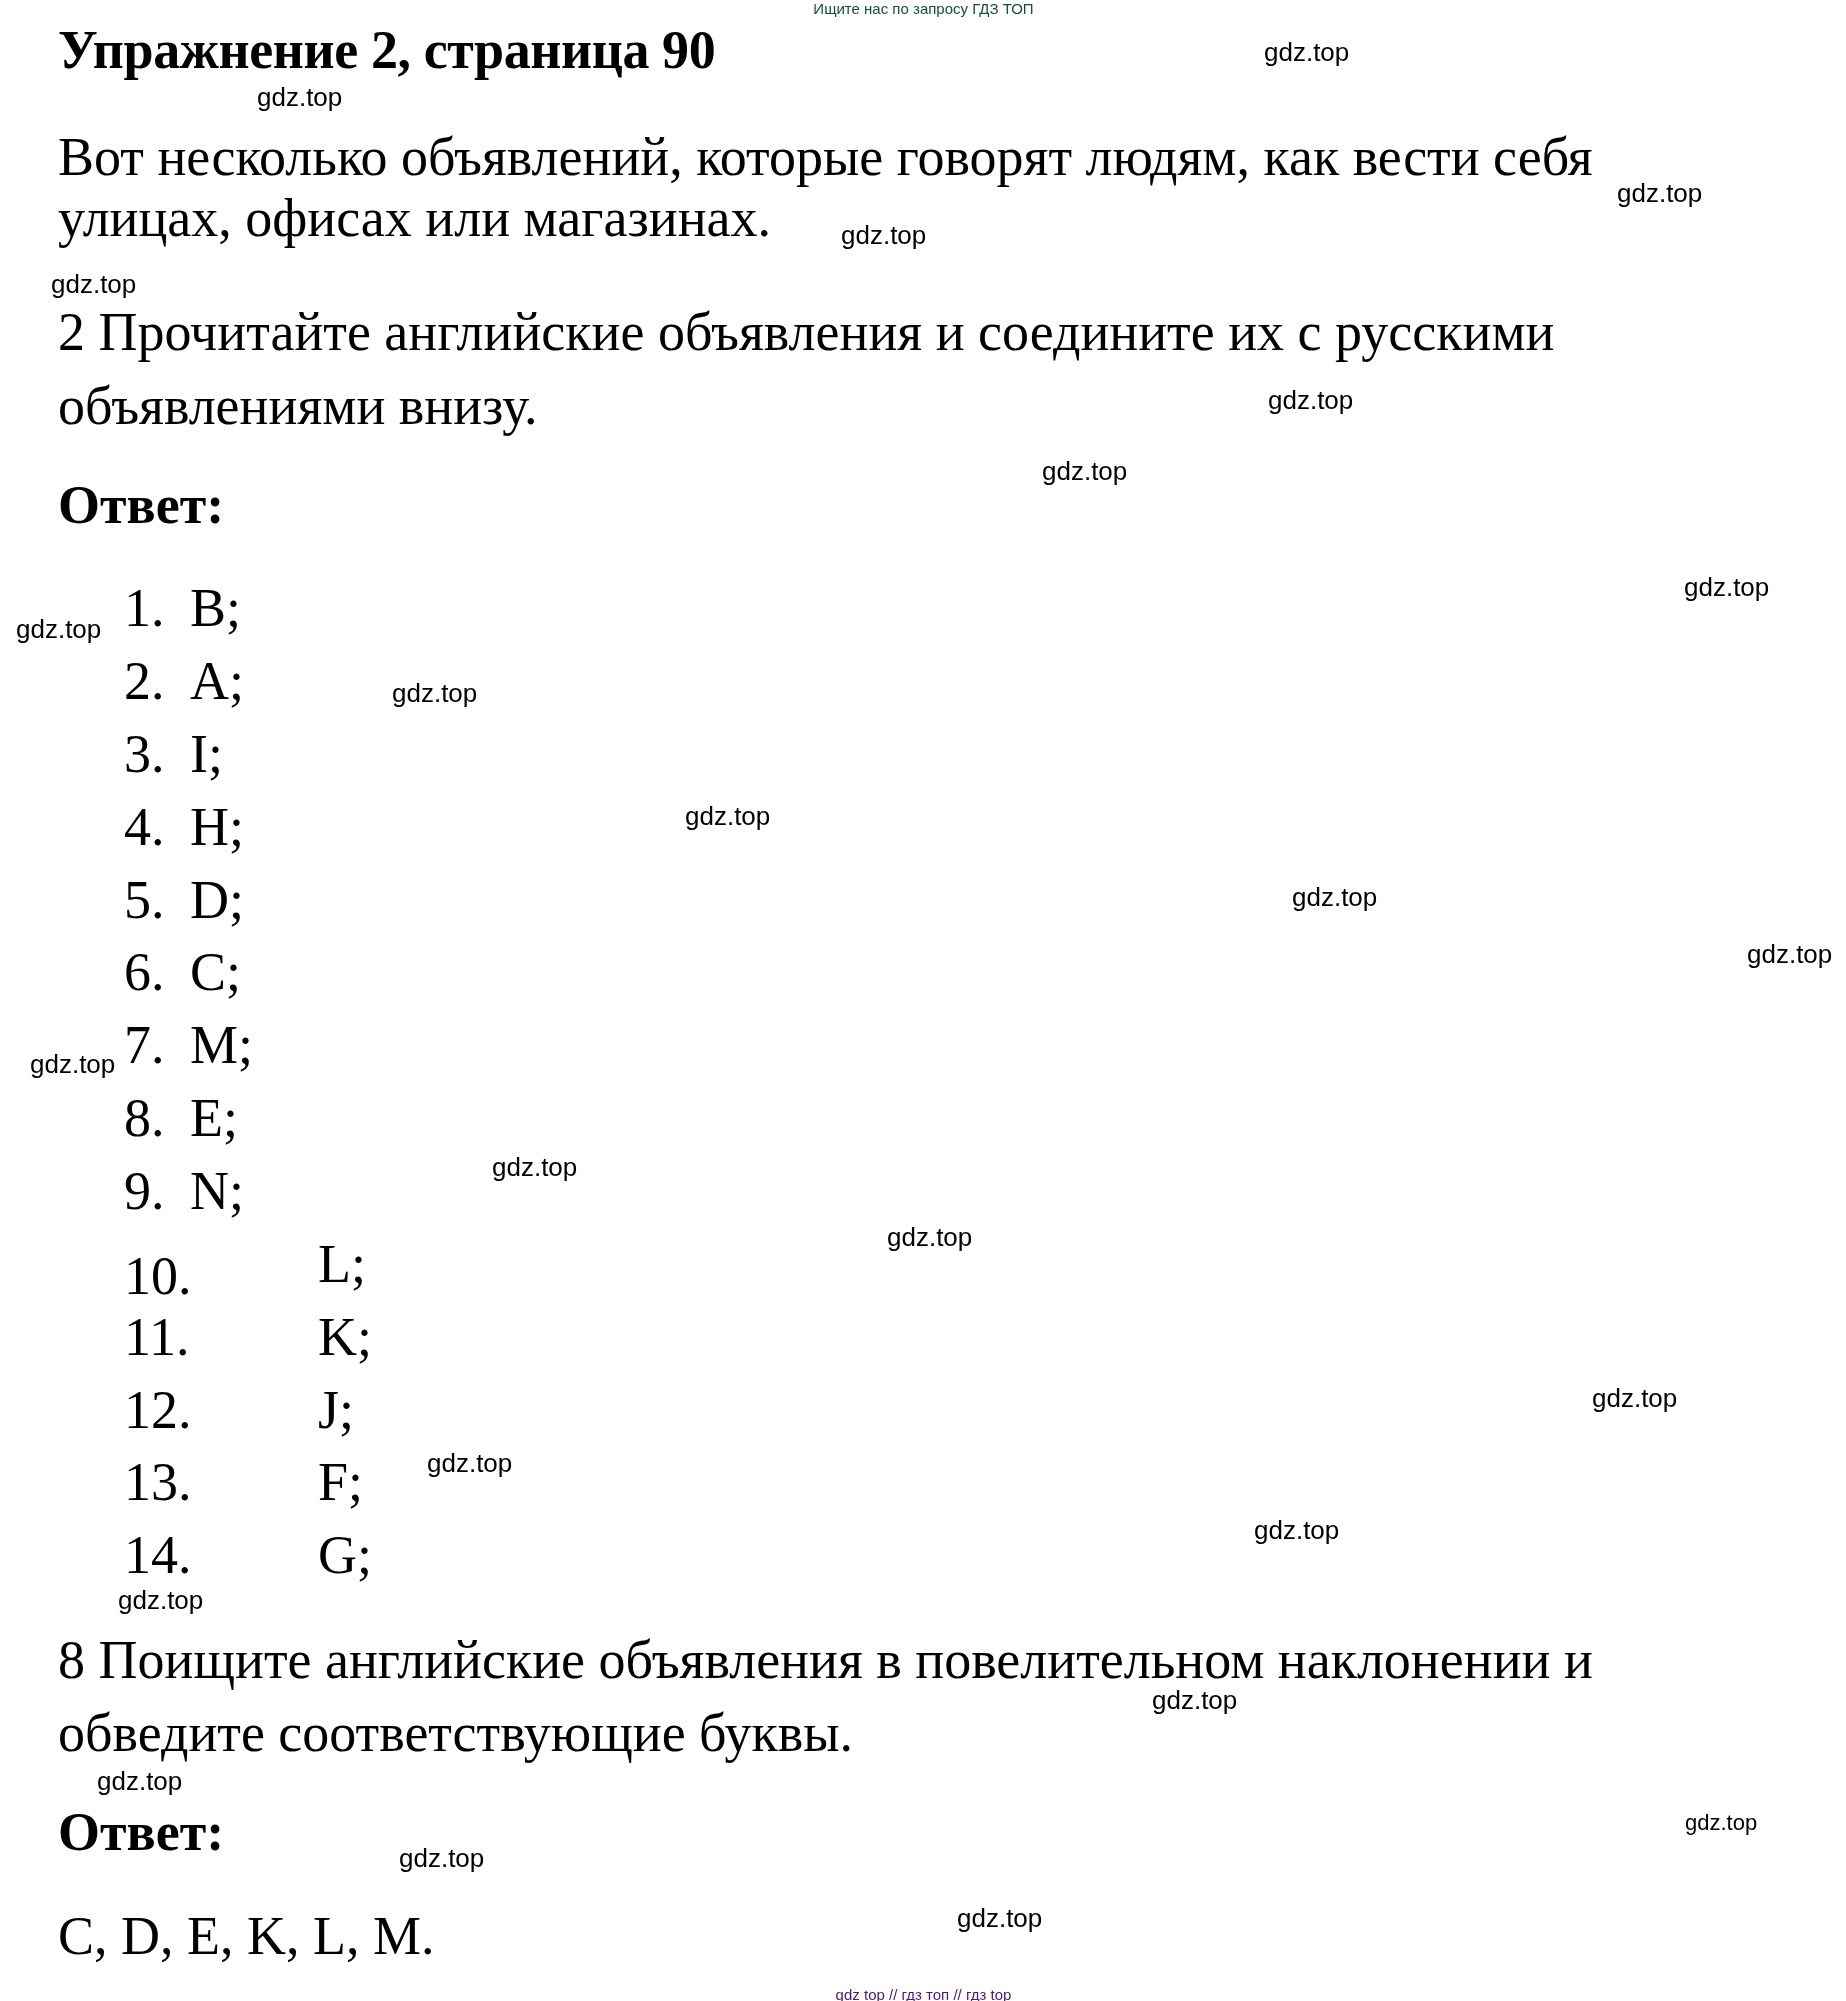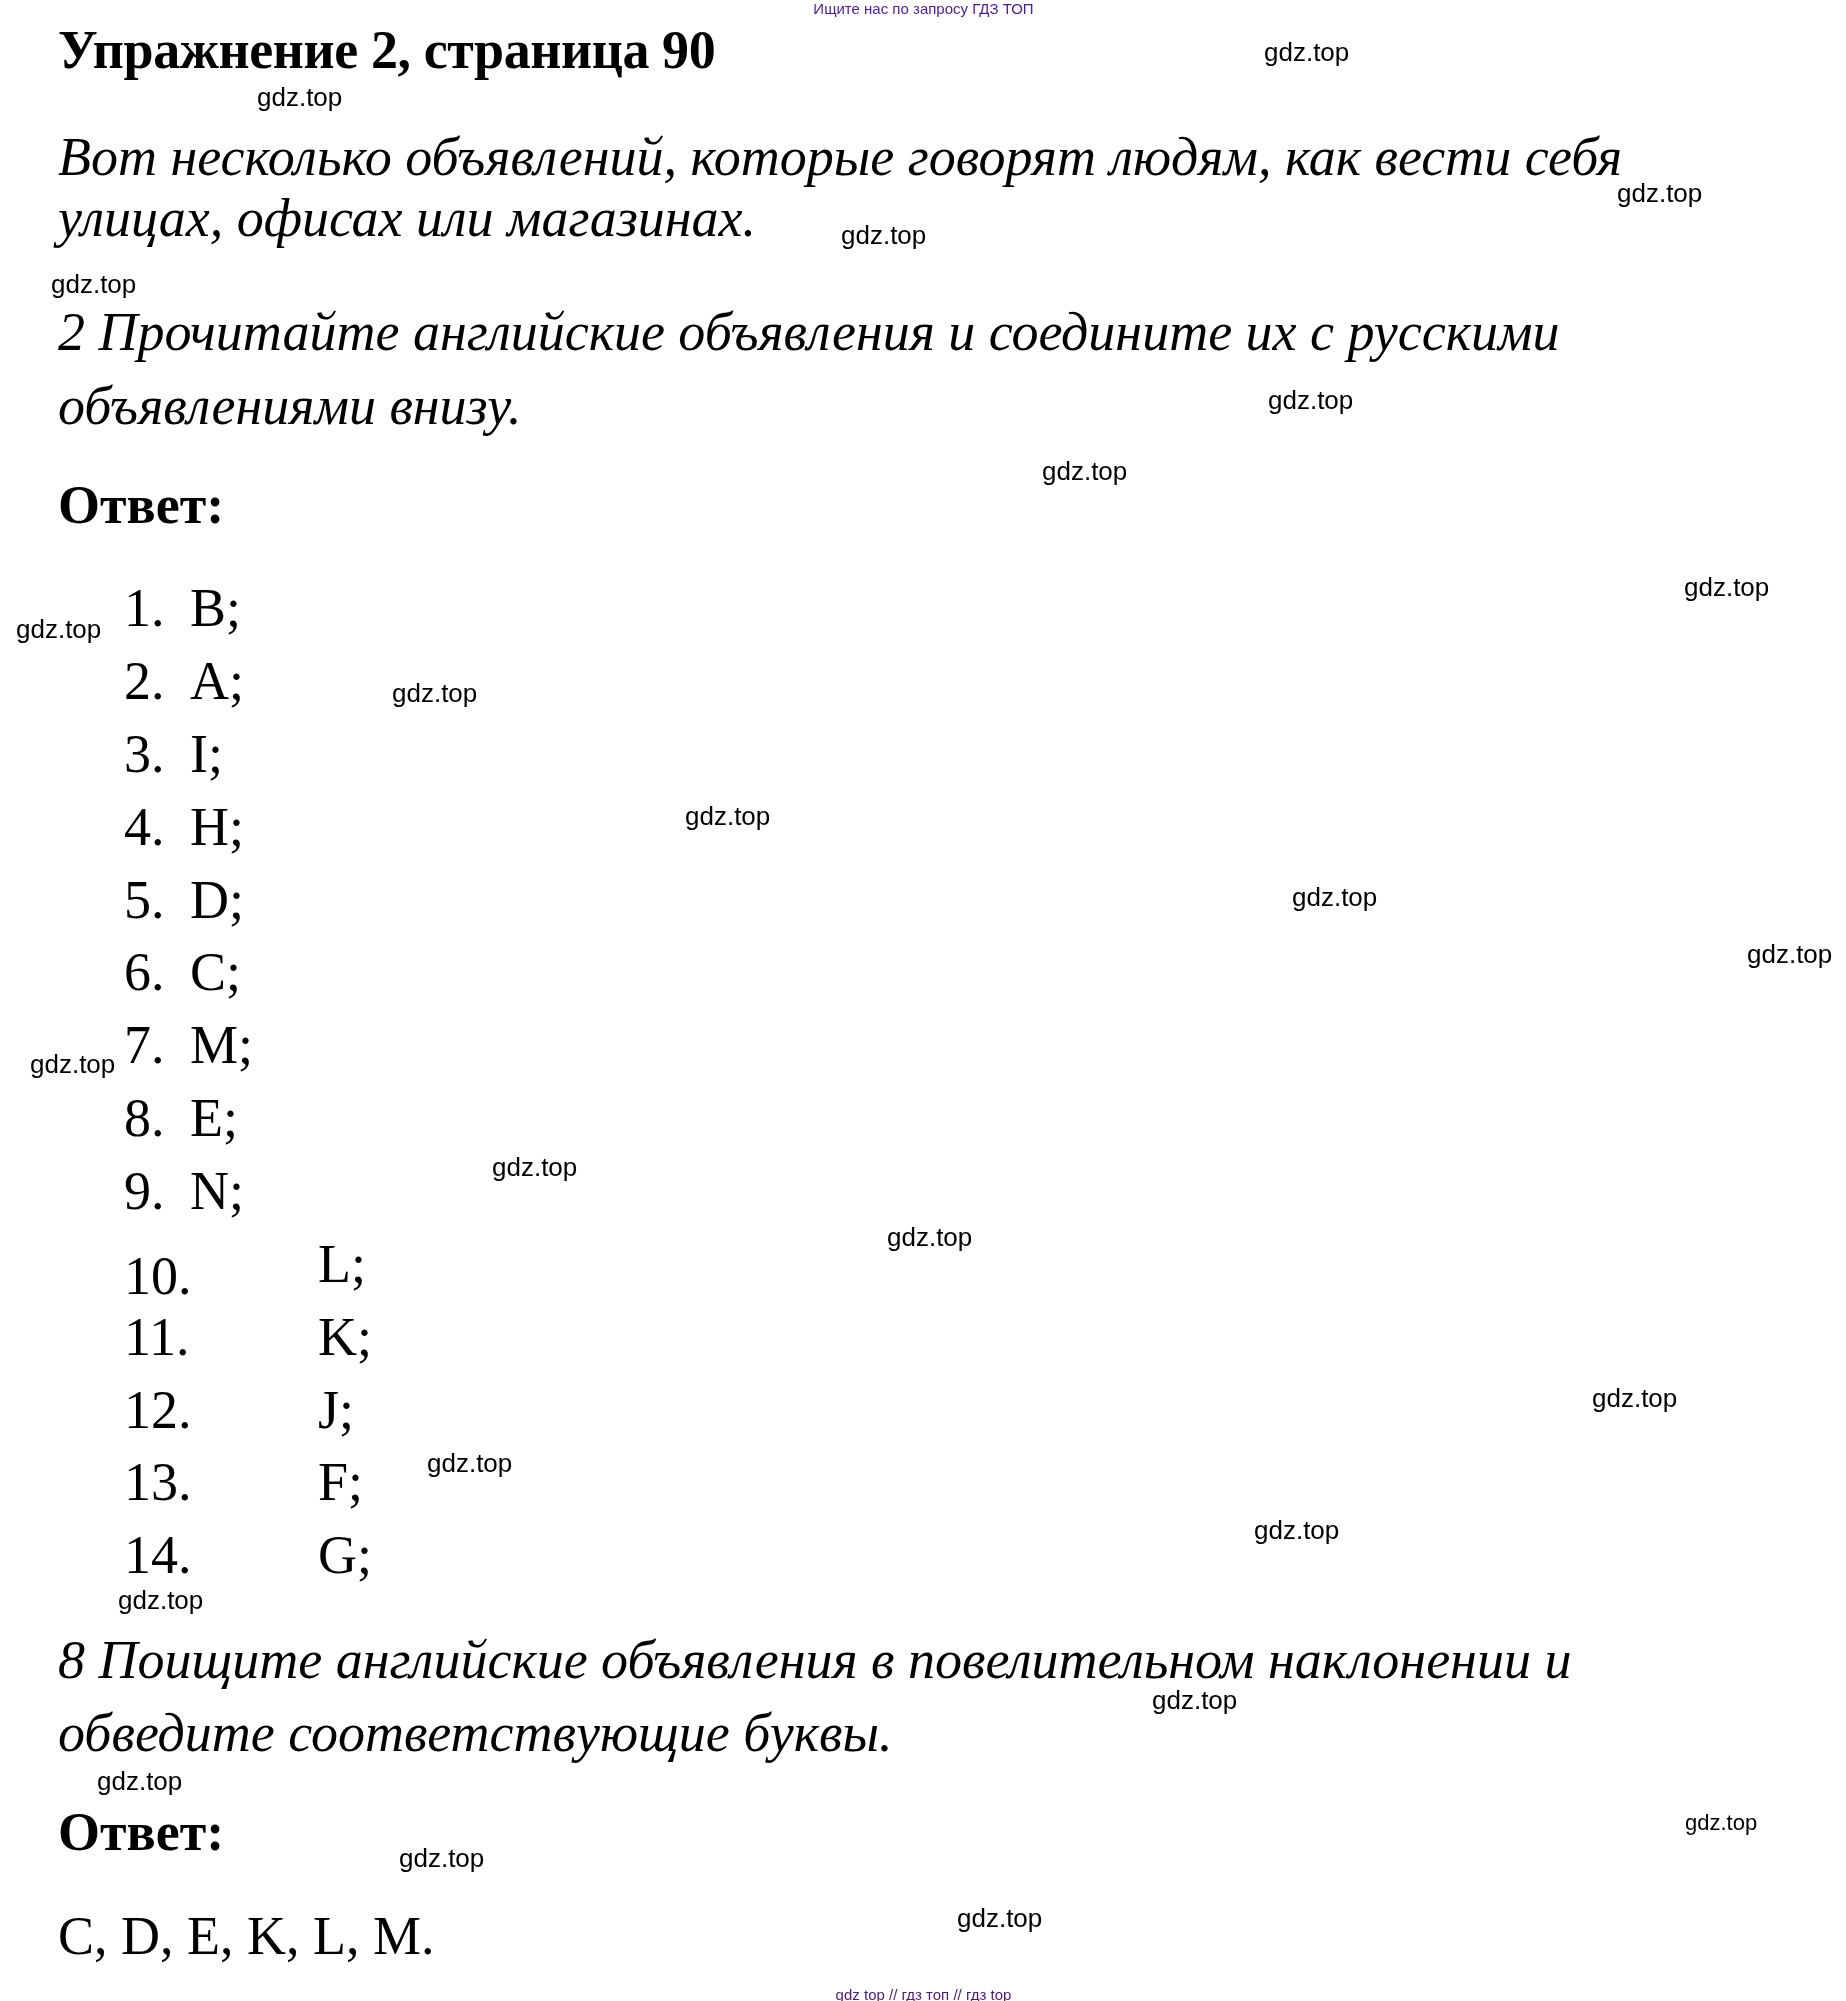--- a/index.html
+++ b/index.html
@@ -1,20 +1,20 @@
 <!DOCTYPE html>
 <html style="font-size:14px"><head>
 <meta charset="utf-8">
 <style>
   html, body { margin: 0; padding: 0; background: #ffffff; }
   body { width: 1847px; height: 2001px; position: relative; overflow: hidden; font-family: "Liberation Serif", serif; color: #000; }
   .abs { position: absolute; white-space: nowrap; }
-  .top-banner { font-family: "Liberation Sans", sans-serif; font-size: 15px; color: #4c1d95; left: 0; width: 1847px; top: 0px; text-align: center; }
+  .top-banner { font-family: "Liberation Sans", sans-serif; font-size: 15px; color: #14532d; left: 0; width: 1847px; top: 0px; text-align: center; }
   .title { font-family: "Liberation Serif", serif; font-weight: bold; font-size: 54px; left: 58px; top: 19.3px; letter-spacing: -0.4px; }
-  .para { font-size: 54px; left: 58px; line-height: 1; font-style: italic; }
+  .para { font-size: 54px; left: 58px; line-height: 1; }
   .answer-label { font-weight: bold; font-size: 54px; left: 58px; }
   .li-num, .li-val { font-size: 54px; line-height: 1; }
   .li-num { left: 124px; }
   .final { font-size: 54px; left: 58px; }
   .wm { font-family: "Liberation Sans", sans-serif; font-size: 26px; color: #000; }
   .wm.small { font-size: 22px; }
   .footer { font-family: "Liberation Sans", sans-serif; font-size: 15px; color: #4b1a7a; left: 0; width: 1847px; text-align: center; top: 1986px; }
 </style>
 </head>
 <body>

